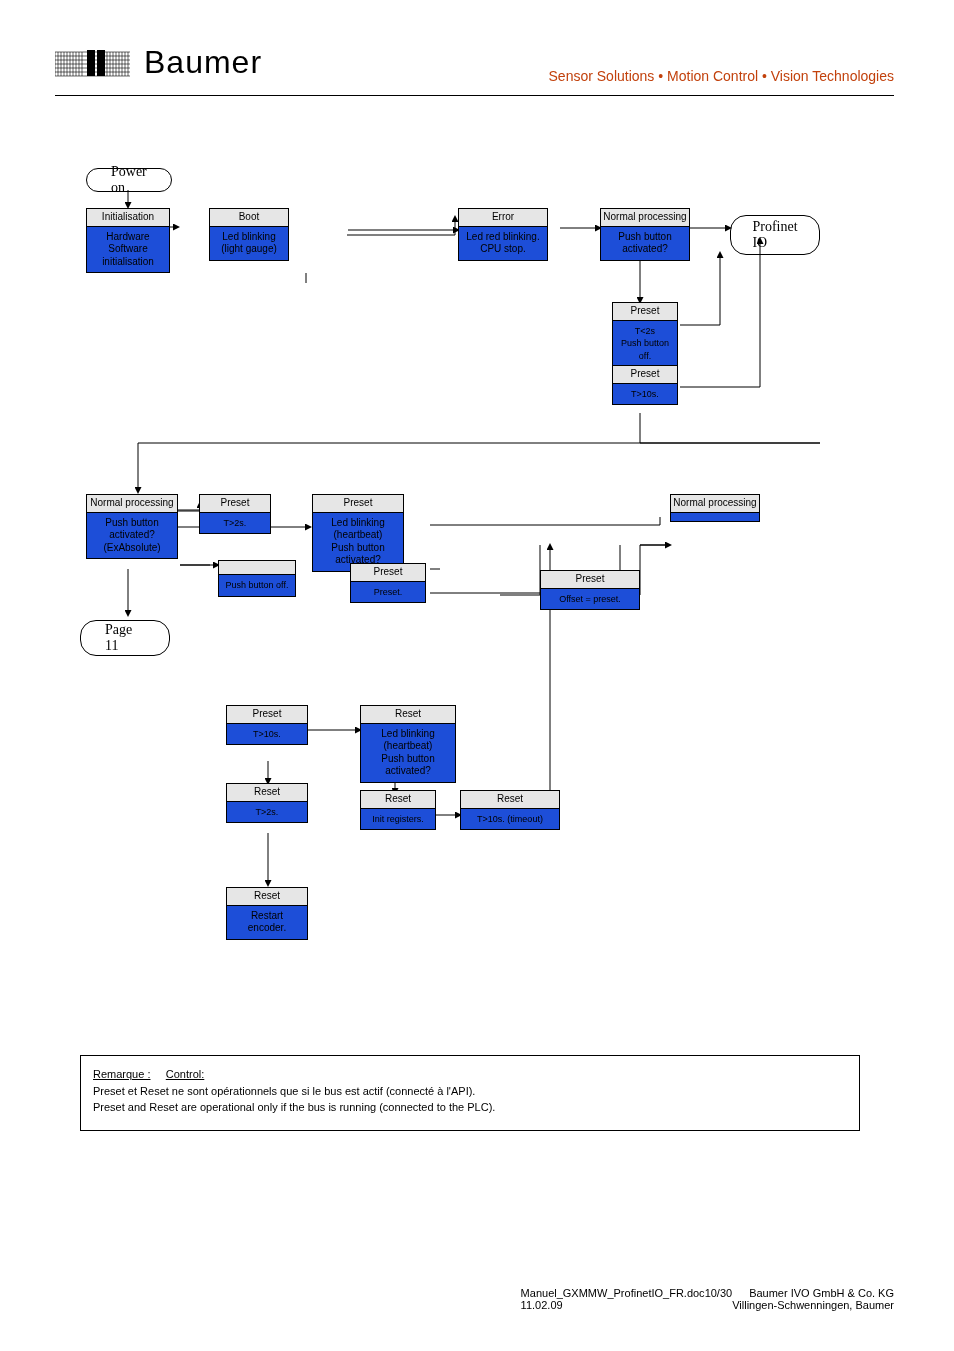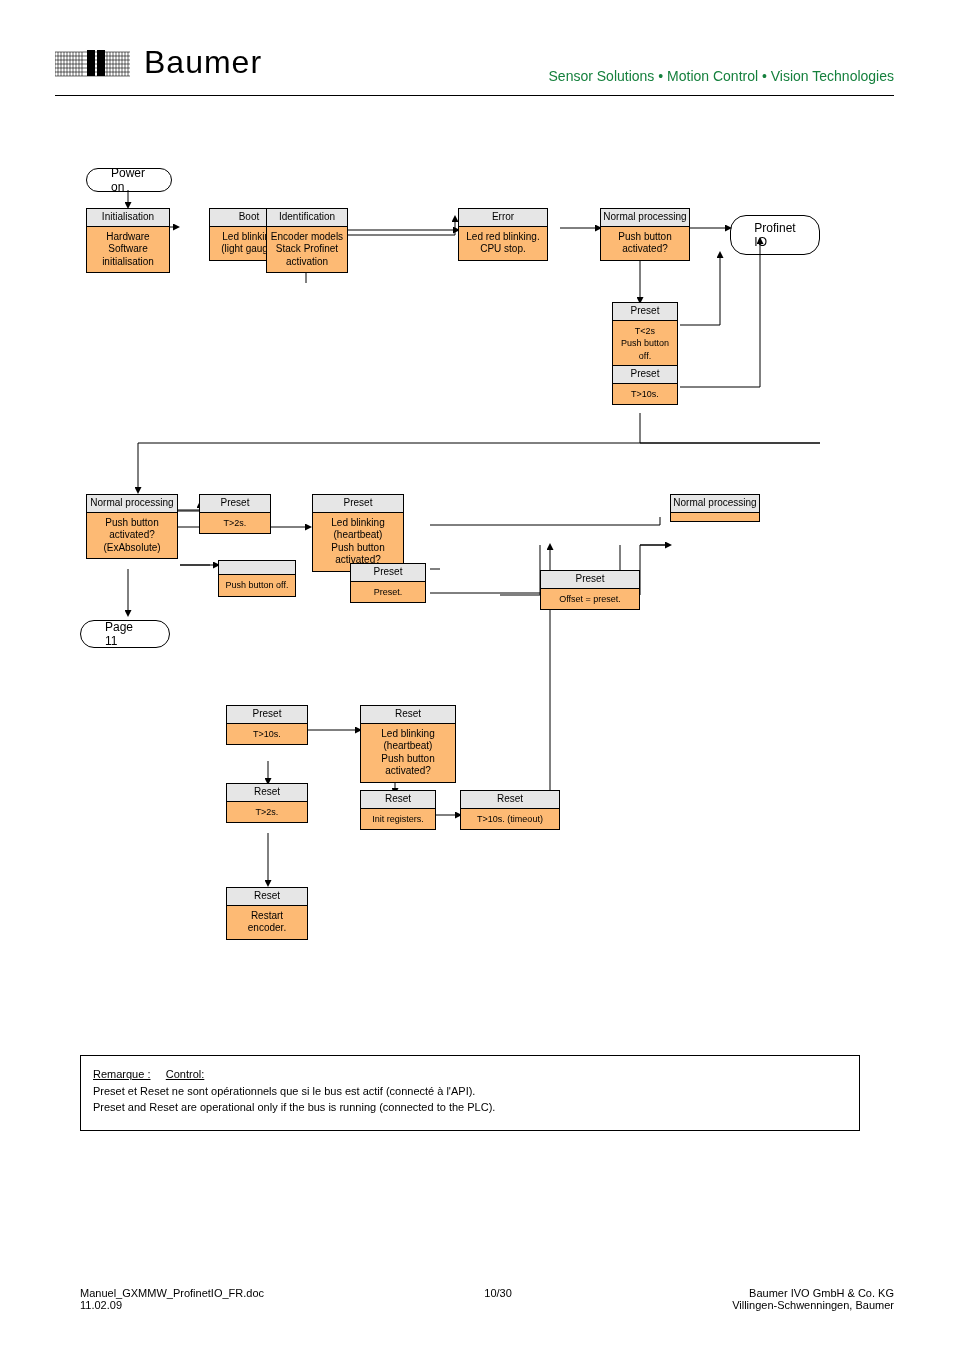--- a/index.html
+++ b/index.html
@@ -32,21 +32,21 @@
     font-size: 32px;
     font-weight: 400;
     letter-spacing: 1px;
     font-family: "Helvetica Neue", Arial, sans-serif;
   }
   .header-tagline {
     position: absolute;
     top: 28px;
     right: 60px;
     font-size: 14px;
-    color: #15803d;
+    color: #c2410c;
   }
   .header-line {
     position: absolute;
     top: 55px;
     left: 55px;
     right: 60px;
     border-top: 1px solid #000;
   }
   
   .flow {
@@ -59,46 +59,47 @@
   svg.conn {
     position: absolute;
     left: 0; top: 0;
     width: 780px;
     height: 830px;
     pointer-events: none;
   }
   .node {
     position: absolute;
     border: 1px solid #000;
-    background: #fdba74;
+    background: #1d4ed8;
     text-align: center;
     font-size: 10px;
     line-height: 1.25;
   }
   .node .nhead {
     border-bottom: 1px solid #000;
     background: #e6e6e6;
     padding: 2px 2px;
     min-height: 14px;
   }
   .node .nbody {
     padding: 4px 2px;
   }
   .node .nbody .u {
   }
   .node .nbody .mini { font-size: 9px; }
   .terminator {
     position: absolute;
     border: 1px solid #000;
     border-radius: 16px;
-    font-size: 12px;
+    font-size: 14px;
     display: flex;
     align-items: center;
     justify-content: center;
     padding: 0 24px;
+    font-family: Liberation Serif, serif;
   }
   
   .note-box {
     position: absolute;
     left: 80px;
     top: 1055px;
     width: 780px;
     border: 1px solid #000;
     padding: 10px 12px 14px;
     font-size: 11px;
@@ -106,21 +107,21 @@
   }
   .note-box .u { text-decoration: underline; }
   
   .footer {
     position: absolute;
     left: 80px;
     bottom: 40px;
     right: 60px;
     font-size: 11px;
     display: flex;
-    justify-content: space-between;
+    justify-content: flex-end;
   }
 </style>
 </head>
 <body>
 
 <div class="header">
   <div class="logo">
     <div class="logo-blocks">
       <svg viewBox="0 0 75 30" width="75" height="30">
         <g fill="#000">
@@ -246,33 +247,29 @@
     <line x1="188" y1="668" x2="188" y2="720" stroke="#000" marker-end="url(#arr)"></line>
 
     <polyline points="540,410 540,380" fill="none" stroke="#000"></polyline>
 
     <polyline points="350,360 580,360 580,352" fill="none" stroke="#000"></polyline>
 
   </svg>
 
   <div class="terminator" style="left:6px;top:3px;width:86px;height:24px;">Power on</div>
   <div class="terminator" style="left:650px;top:50px;width:90px;height:40px;">Profinet IO</div>
-  <div class="terminator" style="left:0px;top:455px;width:90px;height:28px;">Page 11</div>
+  <div class="terminator" style="left:0px;top:455px;width:90px;height:36px;">Page 11</div>
 
   <div class="node" style="left:6px;top:43px;width:84px;">
     <div class="nhead">Initialisation</div>
     <div class="nbody"><span class="u">Hardware<br>Software<br>initialisation</span></div>
   </div>
   <div class="node" style="left:98px;top:43px;width:80px;margin-left:31px;">
     <div class="nhead">Boot</div>
     <div class="nbody"><span class="u">Led blinking<br>(light gauge)</span></div>
-  </div>
-  <div class="node" style="left:186px;top:43px;width:82px;">
-    <div class="nhead">Identification</div>
-    <div class="nbody"><span class="u">Encoder models<br>Stack Profinet<br>activation</span></div>
   </div>
   <div class="node" style="left:378px;top:43px;width:90px;">
     <div class="nhead">Error</div>
     <div class="nbody"><span class="u">Led red blinking.<br>CPU stop.</span></div>
   </div>
   <div class="node" style="left:520px;top:43px;width:90px;">
     <div class="nhead">Normal processing</div>
     <div class="nbody"><span class="u">Push button<br>activated?</span></div>
   </div>
 

